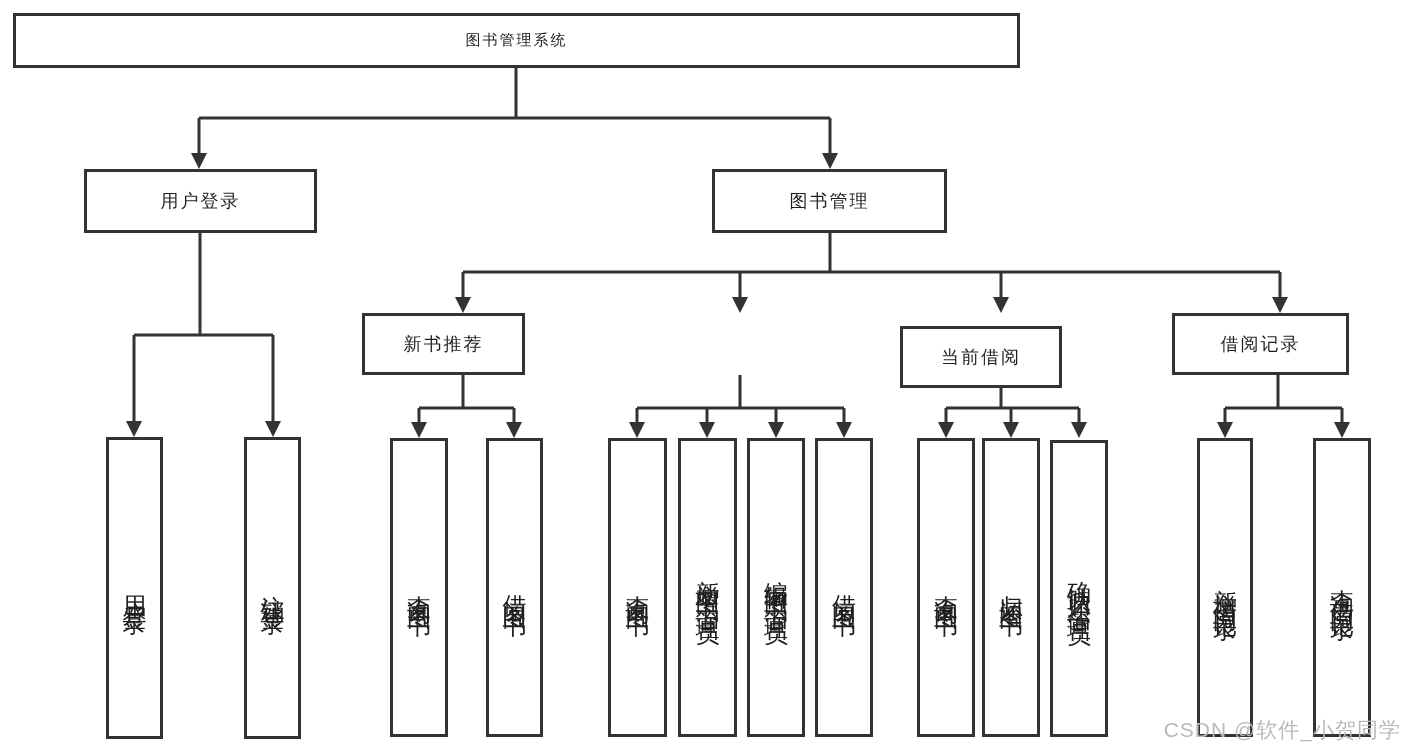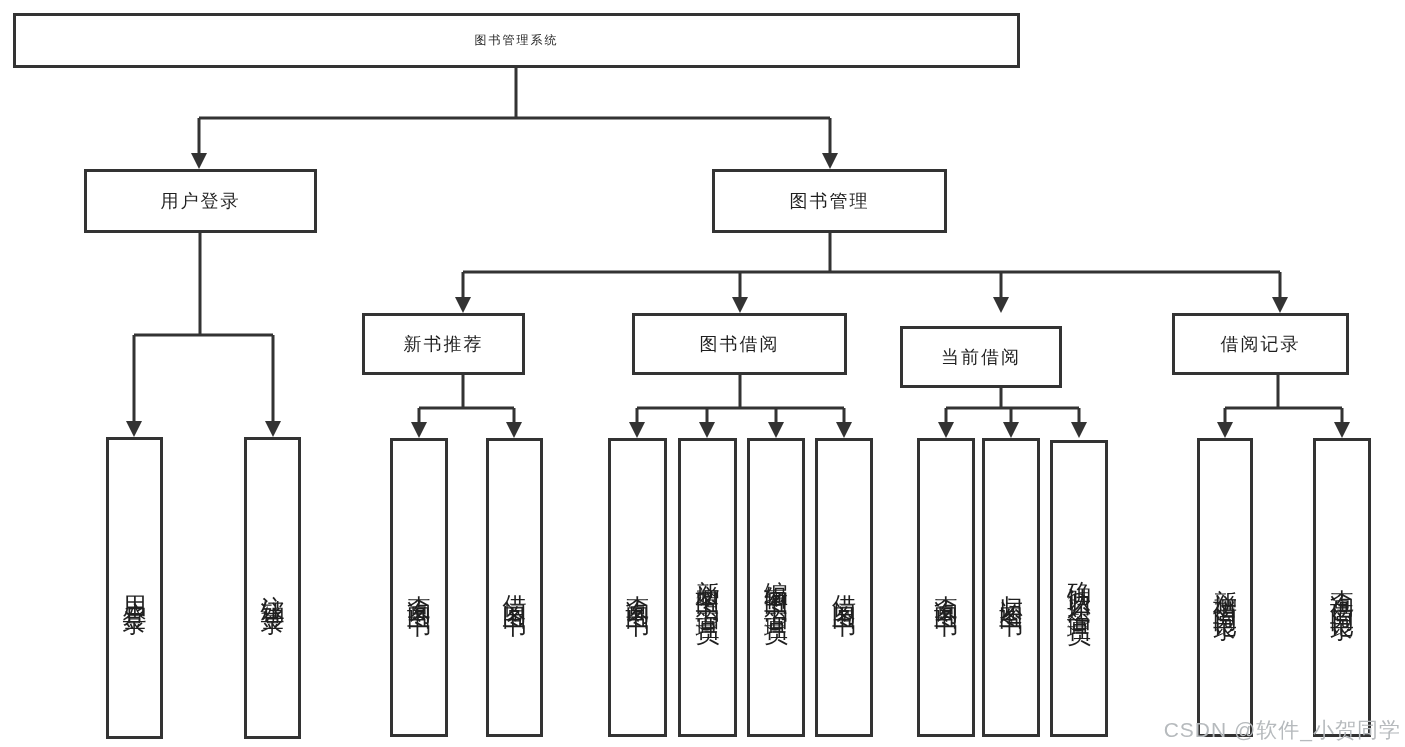--- a/index.html
+++ b/index.html
@@ -33,21 +33,21 @@
     display: flex;
     align-items: center;
     justify-content: center;
     color: #1f1f1f;
   }
   .h-label {
     font-size: 18px;
     letter-spacing: 2px;
     white-space: nowrap;
   }
-  .root .h-label { font-size: 12px; }
+  .root .h-label { font-size: 15px; }
   .leaf { overflow: hidden; }
   .v-label {
     writing-mode: vertical-rl;
     text-orientation: mixed;
     font-size: 24px;
     letter-spacing: 6px;
     line-height: 1;
     white-space: nowrap;
   }
   #watermark {
@@ -110,23 +110,20 @@
   <div class="box" style="left:84px; top:169px; width:233px; height:64px;">
     <span class="h-label">用户登录</span>
   </div>
   <div class="box" style="left:712px; top:169px; width:235px; height:64px;font-family:Liberation Mono, monospace;">
     <span class="h-label">图书管理</span>
   </div>
 
   <div class="box" style="left:362px; top:313px; width:163px; height:62px;">
     <span class="h-label">新书推荐</span>
   </div>
-  <div class="box" style="left:632px; top:313px; width:215px; height:62px;">
-    <span class="h-label">图书借阅</span>
-  </div>
   <div class="box" style="left:900px; top:326px; width:162px; height:62px;">
     <span class="h-label">当前借阅</span>
   </div>
   <div class="box" style="left:1172px; top:313px; width:177px; height:62px;">
     <span class="h-label">借阅记录</span>
   </div>
 
   <div class="box leaf" style="left:106px; top:437px; width:57px; height:302px;">
     <span class="v-label">用户登录</span>
   </div>

